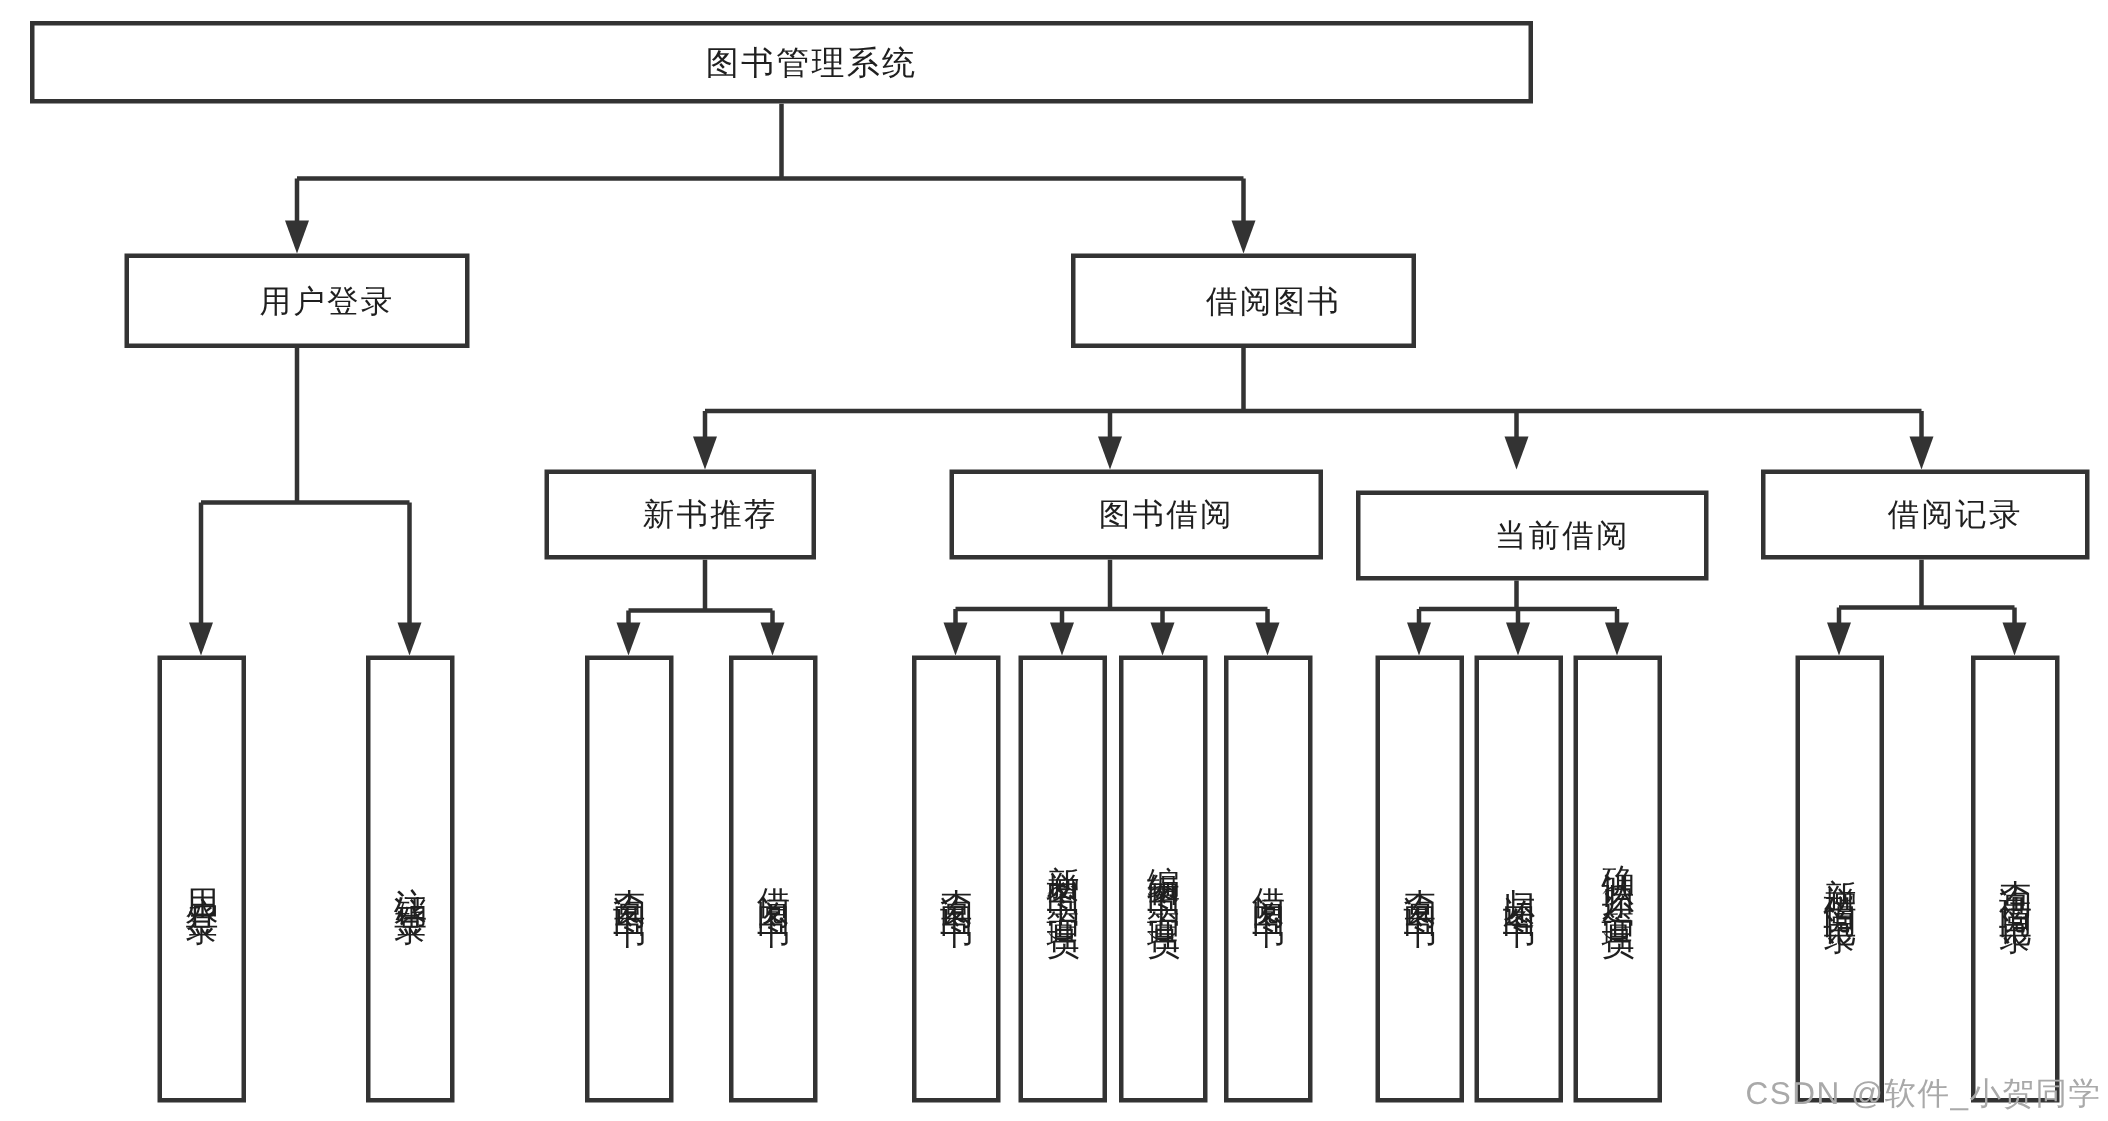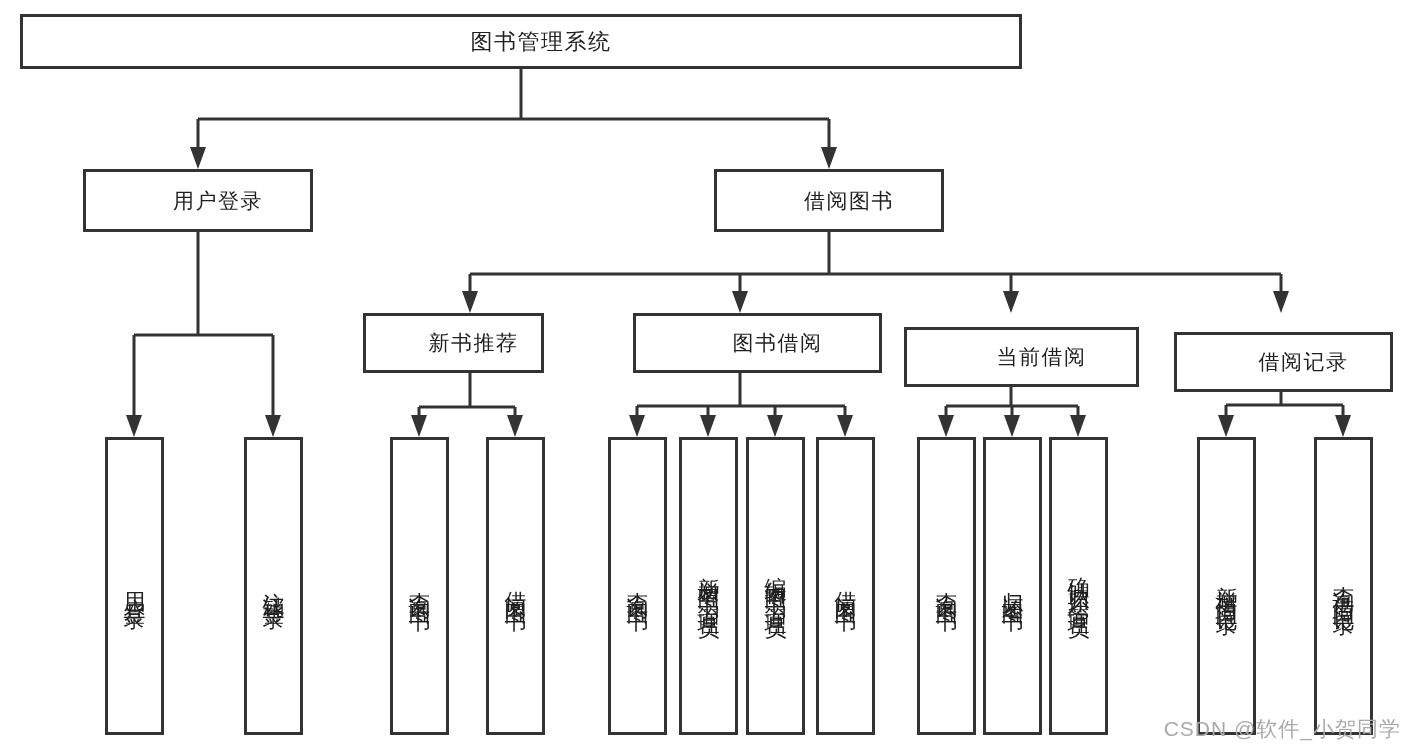--- a/index.html
+++ b/index.html
@@ -83,21 +83,21 @@
 
   <div class="box hbox" style="left:363px;top:313px;width:181px;height:60px">
     <span>新书推荐</span>
   </div>
   <div class="box hbox" style="left:633px;top:313px;width:249px;height:60px">
     <span>图书借阅</span>
   </div>
   <div class="box hbox" style="left:904px;top:327px;width:235px;height:60px">
     <span>当前借阅</span>
   </div>
-  <div class="box hbox" style="left:1174px;top:332px;width:219px;height:60px">
+  <div class="box hbox" style="left:1174px;top:313px;width:219px;height:60px">
     <span>借阅记录</span>
   </div>
 
   <div class="box leaf" style="left:105px">
     <span class="vtext">用户登录</span>
   </div>
   <div class="box leaf" style="left:244px">
     <span class="vtext">注销登录</span>
   </div>
 

